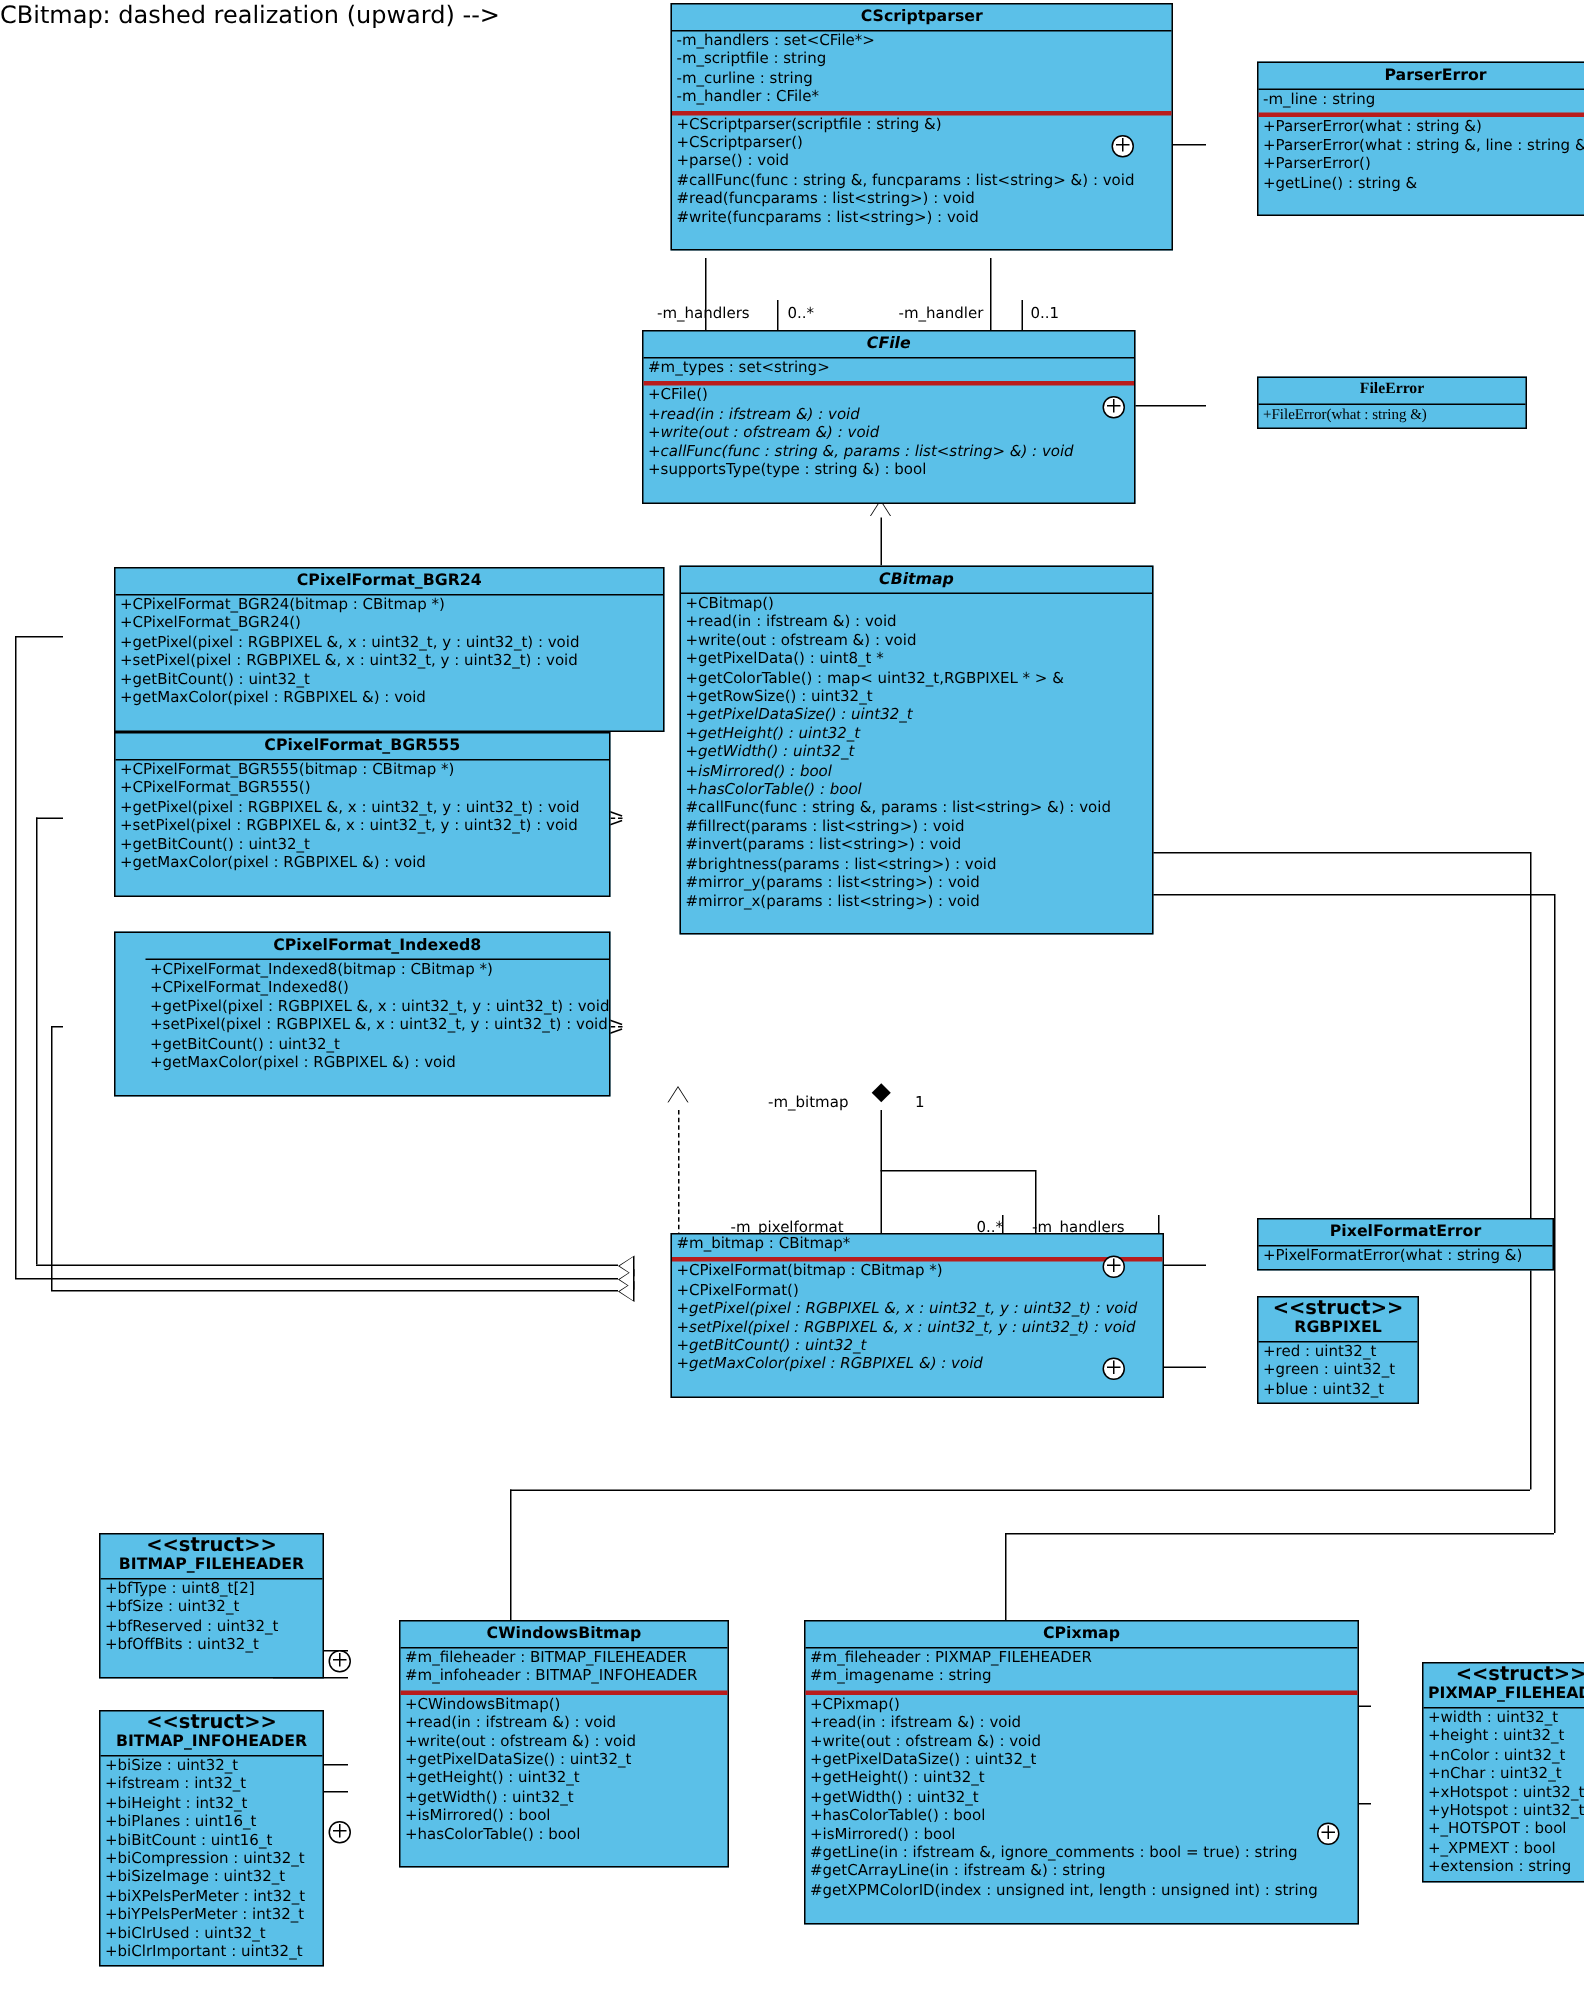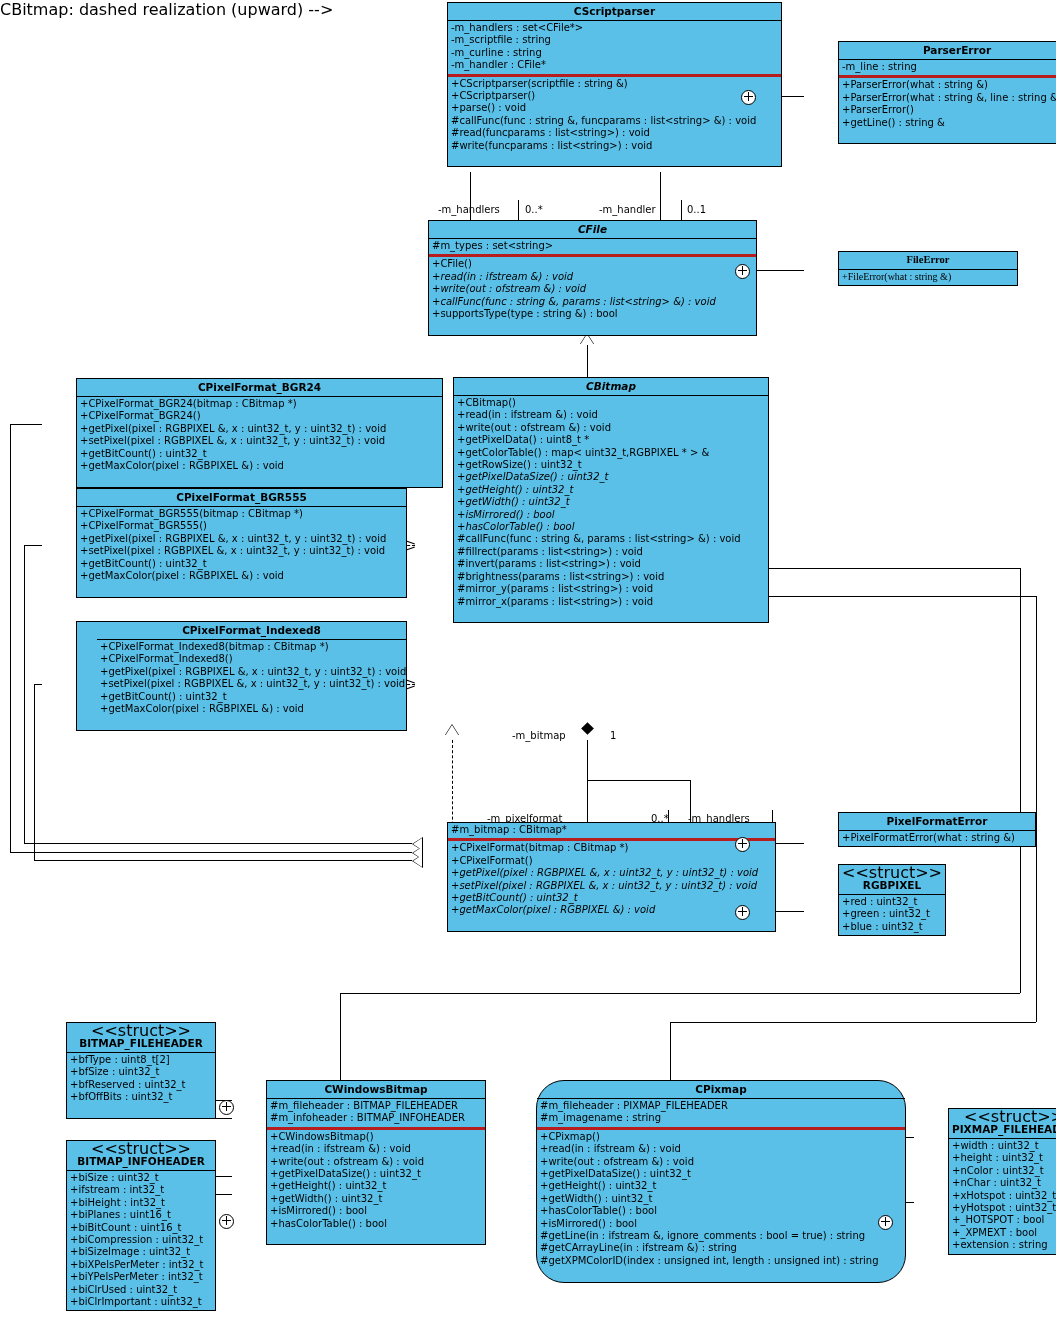--- a/index.html
+++ b/index.html
@@ -35,22 +35,22 @@
     font-weight: bold;
     padding: 2px 3px 3px 3px;
     border-bottom: 1px solid #000000;
     font-size: 10.5px;
     line-height: 12px;
     white-space: nowrap;
   }
   .uml .title.italic { font-style: italic; }
   .uml .title .stereo {
     display: block;
-    font-weight: normal;
-    font-size: 16px;
+    font-weight: bold;
+    font-size: 13px;
   }
   .uml .compartment {
     padding: 1px 0 2px 0;
     border-bottom: 3px solid #b91c1c;
   }
   .uml .compartment.last { border-bottom: none; }
   .uml .row {
     white-space: nowrap;
     padding: 0 2px 0 3px;
     overflow: hidden;
@@ -516,21 +516,21 @@
       <div class="row">+getPixelDataSize() : uint32_t</div>
       <div class="row">+getHeight() : uint32_t</div>
       <div class="row">+getWidth() : uint32_t</div>
       <div class="row">+isMirrored() : bool</div>
       <div class="row">+hasColorTable() : bool</div>
       <div class="row">&nbsp;</div>
     </div>
   </div>
 
   
-  <div class="uml" style="left:502px; top:1080px; width:370px;border-radius:28px;">
+  <div class="uml" style="left:502px; top:1080px; width:370px;">
     <div class="title">CPixmap</div>
     <div class="compartment">
       <div class="row">#m_fileheader : PIXMAP_FILEHEADER</div>
       <div class="row">#m_imagename : string</div>
     </div>
     <div class="compartment last">
       <div class="row">+CPixmap()</div>
       <div class="row">+read(in : ifstream &amp;) : void</div>
       <div class="row">+write(out : ofstream &amp;) : void</div>
       <div class="row">+getPixelDataSize() : uint32_t</div>

